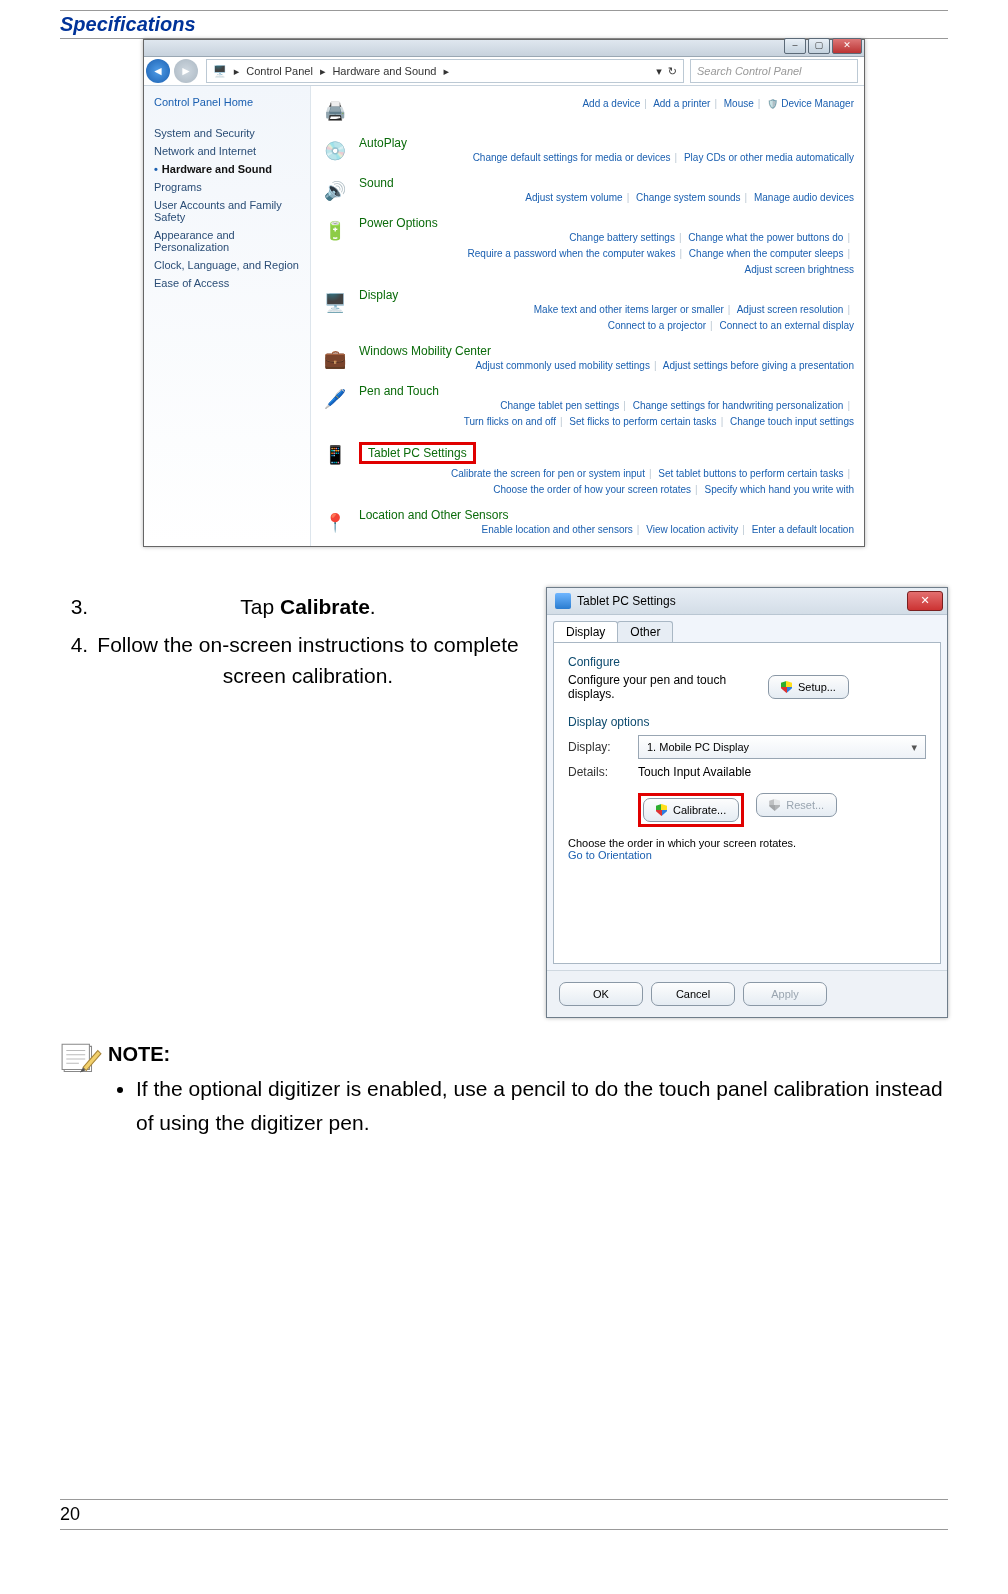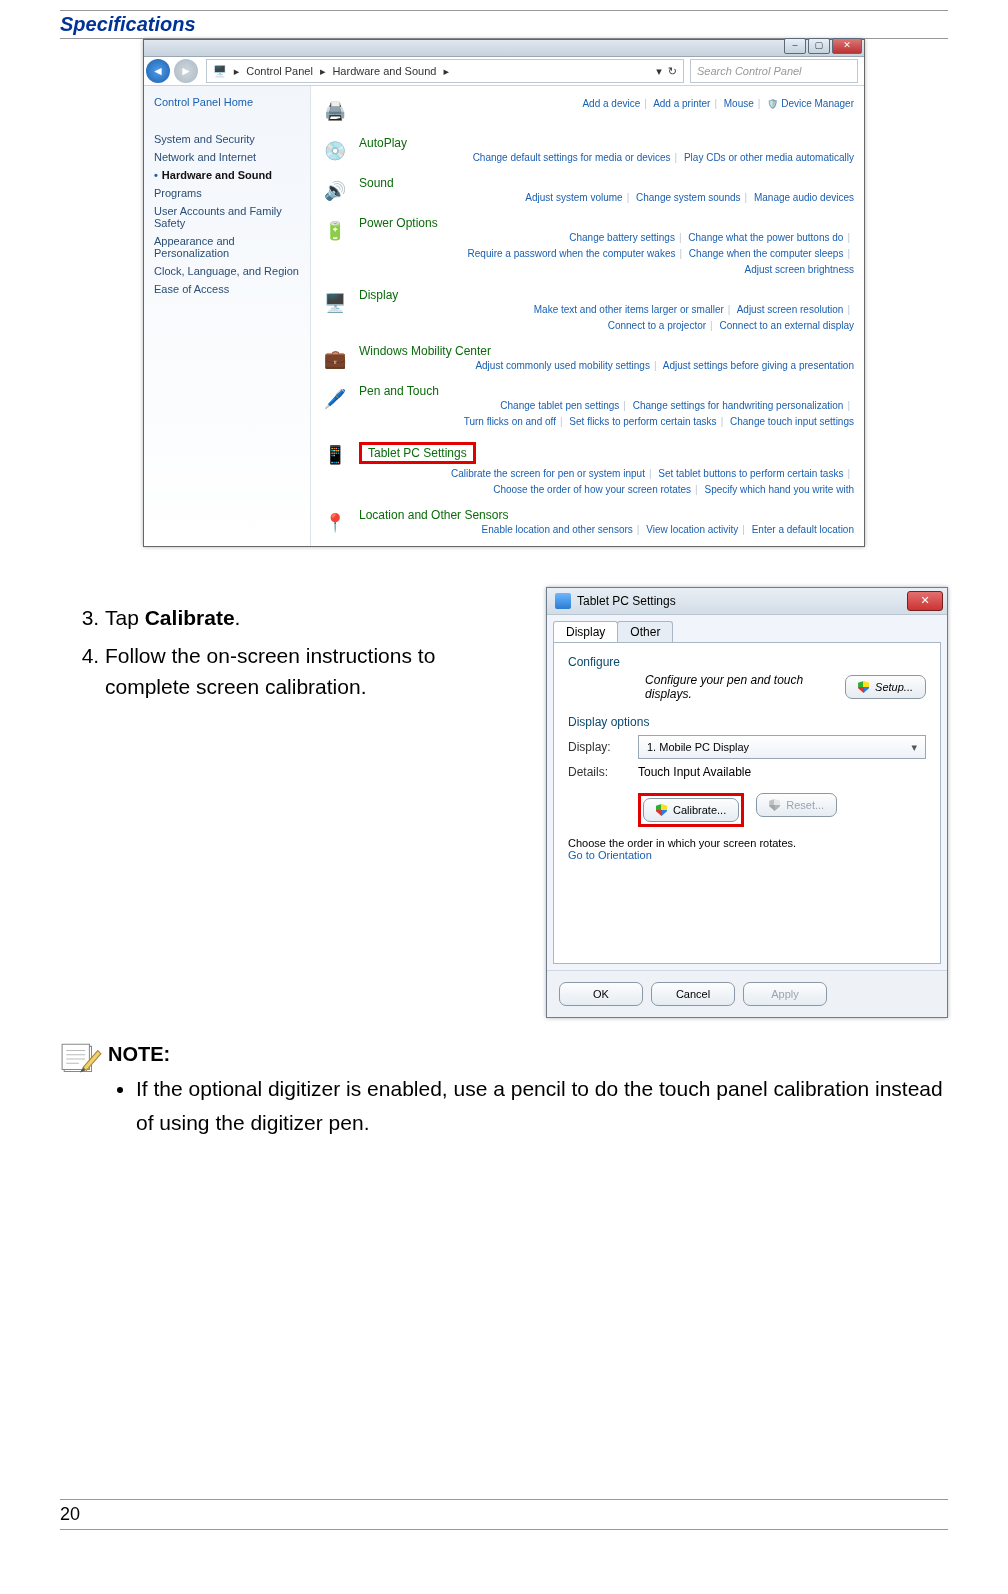--- a/index.html
+++ b/index.html
@@ -69,21 +69,21 @@
   .cp-search {
     width:160px; height:22px; border:1px solid #bcc9d4; margin-right:6px;
     display:flex; align-items:center; color:#999; font-style:italic; font-size:11px;
     padding-left:6px;
   }
   .cp-body { display:flex; min-height:360px; background:#fff; }
   .cp-side {
     width:150px; border-right:1px solid #dde5ec; padding:10px 6px 10px 10px;
     background:linear-gradient(#f2f6fb,#fff);
   }
-  .cp-side .home { color:#1a5fb0; margin-bottom:22px; font-size:11px; }
+  .cp-side .home { color:#1a5fb0; margin-bottom:16px; font-size:11px; }
   .cp-side .item { color:#2a4d76; font-size:11px; padding:3px 0; }
   .cp-side .item.active { color:#111; font-weight:bold; }
   .cp-side .item.active::before { content:"•"; color:#1a5fb0; margin-right:4px; }
   .cp-main { flex:1; padding:10px 10px 6px 10px; }
   .cp-group { display:flex; gap:8px; margin-bottom:10px; }
   .cp-icon {
     width:30px; height:30px; flex:none; border-radius:4px;
     display:flex; align-items:center; justify-content:center; font-size:18px;
   }
   .cp-group .txt { flex:1; }
@@ -91,21 +91,21 @@
   .cp-group .links { color:#1a5fb0; font-size:10px; line-height:1.6;text-align:right; }
   .cp-group .links .lnk { color:#1a5fb0; }
   .cp-group .links .div { color:#bcc9d4; padding:0 4px; }
   .cp-highlight {
     border:3px solid #e00000; padding:1px 6px; display:inline-block;
     color:#0b6b0b; font-size:12px; margin:2px 0;
   }
   
   .row { display:flex; gap:20px; align-items:flex-start; margin-top:20px; }
   .steps { flex:1; font-size:21px; font-family: Verdana, sans-serif; }
-  .steps ol { margin:15px; padding-left:30px; }
+  .steps ol { margin:4px; padding-left:30px;text-align:center; }
   .steps li { margin-bottom:6px; line-height:1.5; }
   
   .tpc {
     width:400px; border:1px solid #6f7d8a;
     font-family:"Segoe UI",Tahoma,sans-serif; font-size:12px;
     background:#f1f5fb; box-shadow:0 0 4px rgba(0,0,0,.3);
   }
   .tpc-title {
     height:26px; background:linear-gradient(#e8eef5,#d3dde7);
     display:flex; align-items:center; padding:0 8px; border-bottom:1px solid #b9c6d2;
@@ -123,21 +123,21 @@
   .tpc-tabs { display:flex; padding:6px 6px 0 6px; background:#f1f5fb; }
   .tpc-tab {
     border:1px solid #a9b7c4; border-bottom:none; padding:3px 12px;
     background:#fff; font-size:12px; border-radius:3px 3px 0 0; margin-right:-1px;
   }
   .tpc-tab.inactive { background:#e7edf4; }
   .tpc-pane {
     margin:0 6px 6px 6px; border:1px solid #a9b7c4; background:#fff; padding:12px 14px;
   }
   .tpc-sect-title { color:#0c4a6e; font-size:12px; margin-bottom:4px; }
-  .tpc-conf { display:flex; align-items:center; justify-content:flex-end; margin-bottom:14px;font-style:italic; }
+  .tpc-conf { display:flex; align-items:center; justify-content:flex-start; margin-bottom:14px; }
   .tpc-button {
     height:22px; border:1px solid #8a98a6; border-radius:7px;
     background:linear-gradient(#fdfdfd,#e5ecf3); padding:0 12px;
     font-size:11px; display:inline-flex; align-items:center; gap:6px;
   }
   .tpc-shield {
     width:11px; height:12px;
     background: conic-gradient(#ffdf1b 0 25%, #2e7de0 25% 50%, #d33 50% 75%, #2eae2e 75% 100%);
     clip-path: polygon(50% 0,100% 15%,100% 60%,50% 100%,0 60%,0 15%);
   }

